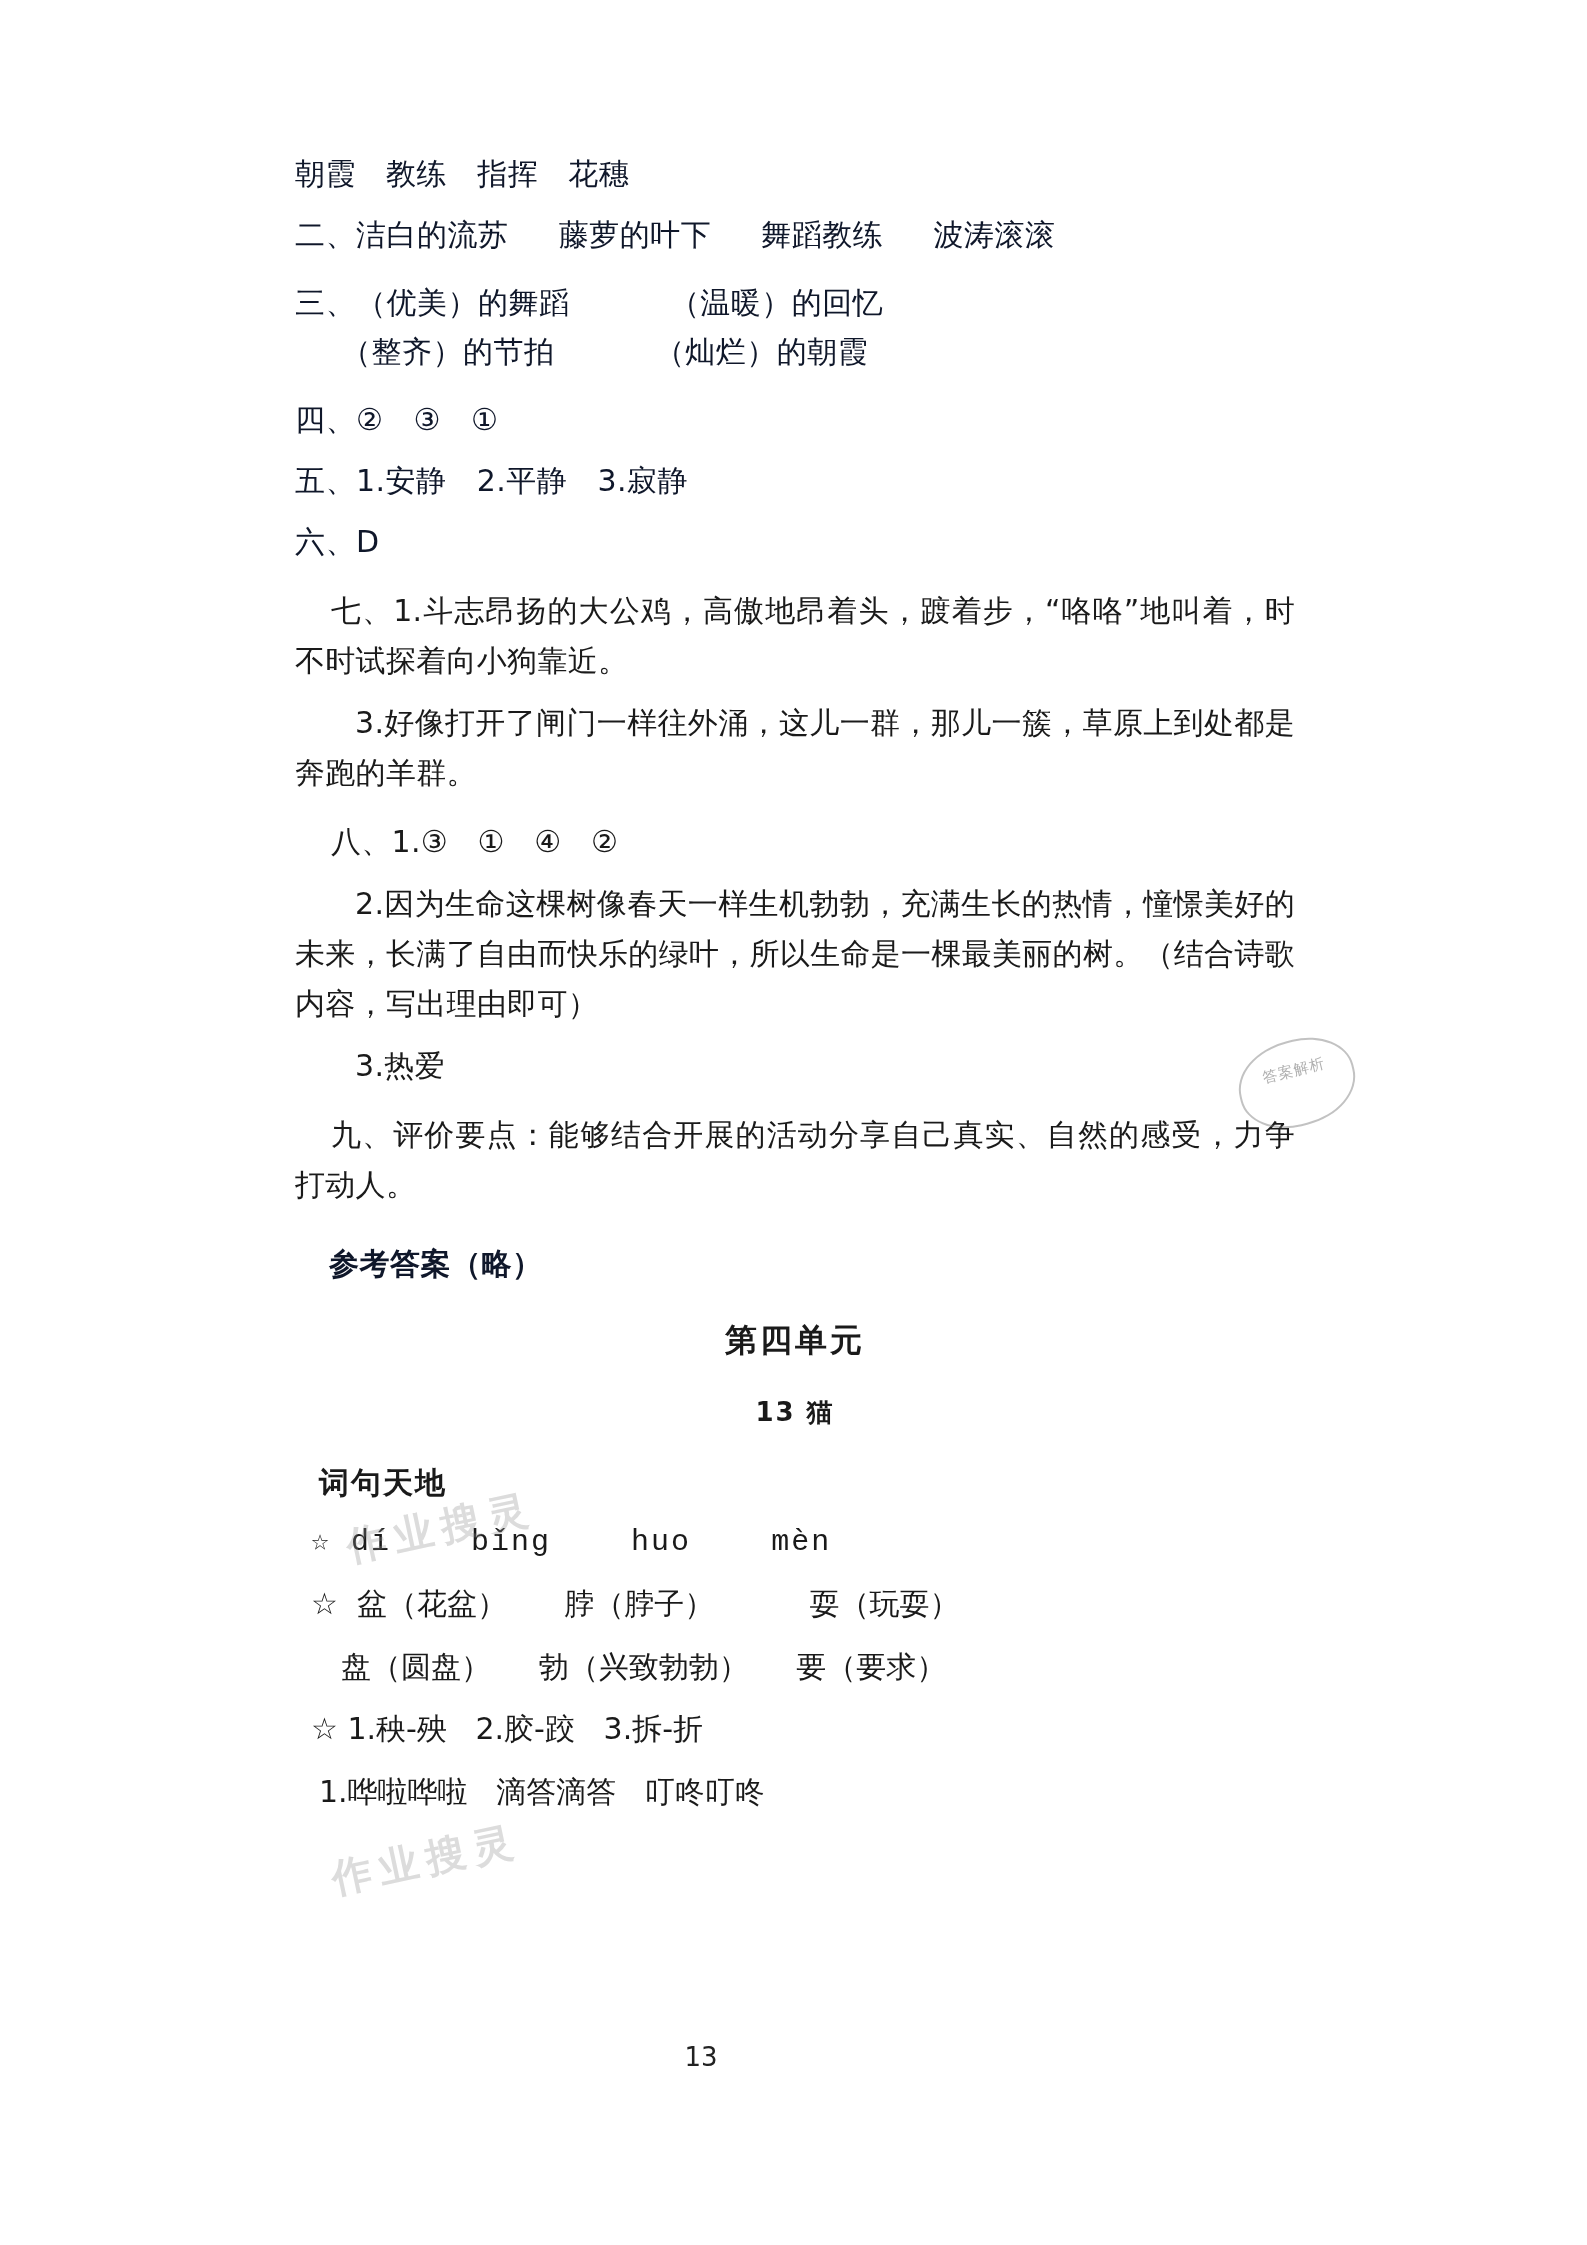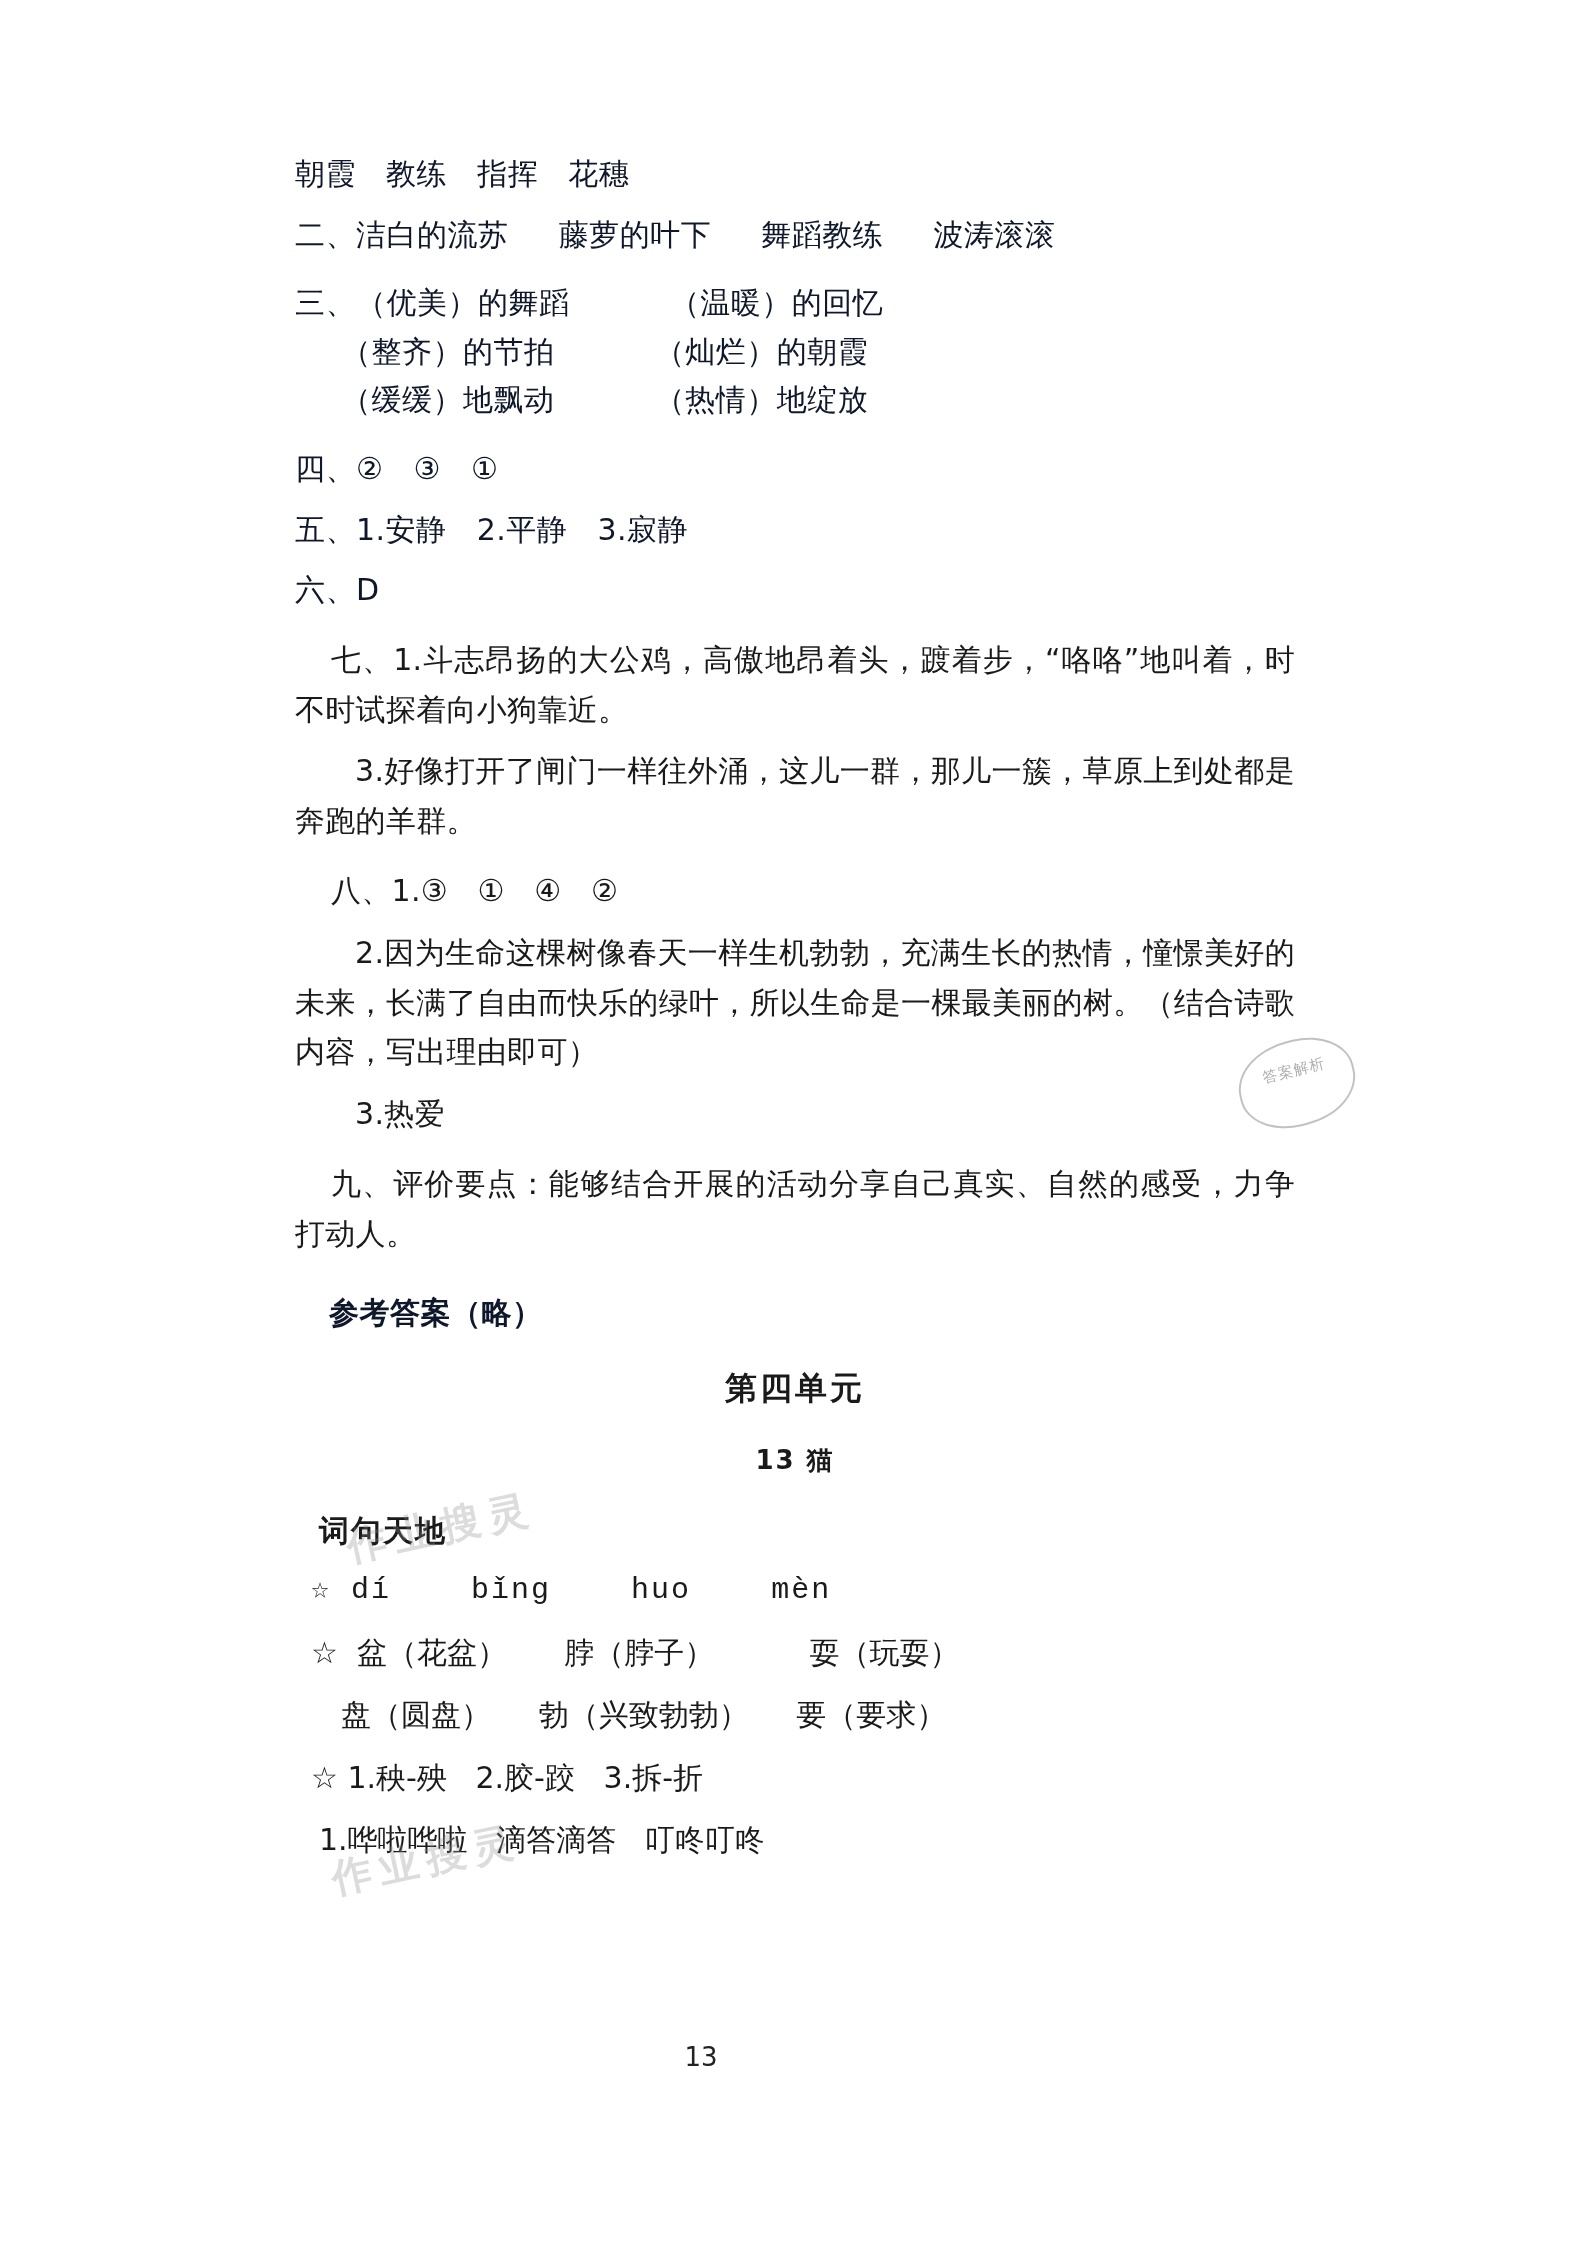--- a/index.html
+++ b/index.html
@@ -126,21 +126,20 @@
 <div class="page">
 
   <div class="content">
 
     <div class="line">朝霞   教练   指挥   花穗</div>
 
     <div class="line gap-sm">二、洁白的流苏     藤萝的叶下     舞蹈教练     波涛滚滚</div>
 
     <div class="line gap-md">三、（优美）的舞蹈          （温暖）的回忆</div>
     <div class="line" style="padding-left:46px;">（整齐）的节拍          （灿烂）的朝霞</div>
-    <div class="line" style="padding-left:46px;">（缓缓）地飘动          （热情）地绽放</div>
 
     <div class="line gap-md">四、②   ③   ①</div>
 
     <div class="line gap-sm">五、1.安静   2.平静   3.寂静</div>
 
     <div class="line gap-sm">六、D</div>
 
     <div class="para gap-md" style="text-indent:36px;">七、1.斗志昂扬的大公鸡，高傲地昂着头，踱着步，“咯咯”地叫着，时不时试探着向小狗靠近。</div>
     <div class="para gap-sm para-indent">3.好像打开了闸门一样往外涌，这儿一群，那儿一簇，草原上到处都是奔跑的羊群。</div>
 

